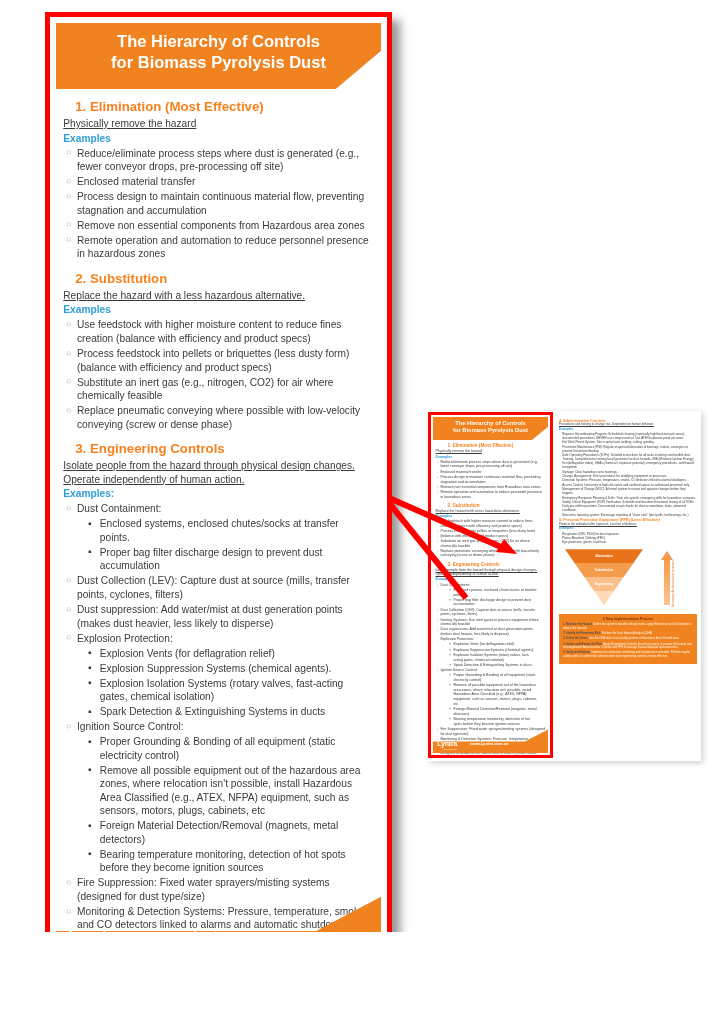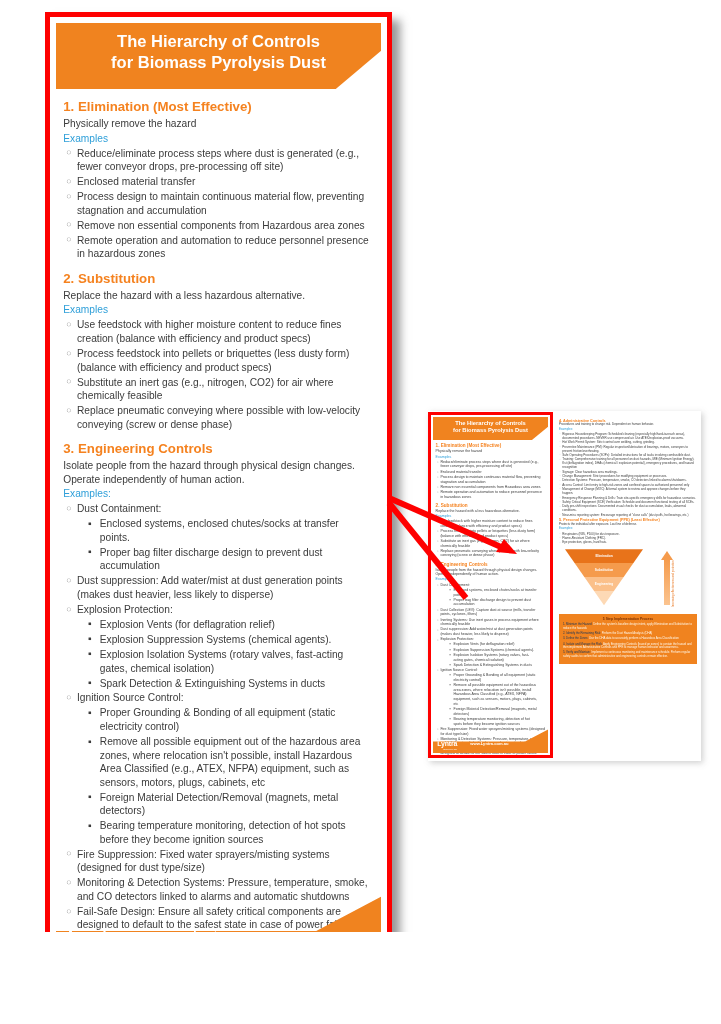--- a/index.html
+++ b/index.html
@@ -17,23 +17,23 @@
             color:#3b3b3b; }
   .poster.big  { font-size:10.2px; }
   .poster.mini { font-size:3.55px; }
 
   .p-header { margin:.55em .55em 0 .55em; background:var(--orange);
               clip-path:polygon(0 0,100% 0,100% 42%,86% 100%,0 100%);
               padding:.8em .5em 1.5em .5em; text-align:center; }
   .p-title { color:#fff; font-weight:bold; font-size:1.62em; line-height:1.3; }
 
   .p-body { padding:0 1.3em 0 1.3em; }
-  .sec-h { color:var(--orange-text); font-weight:bold; font-size:1.3em; margin:.75em 0 .22em 0; }
-  .sec-intro { line-height:1.33; margin:.1em 0; }
-  .sec-ex { color:var(--blue); font-weight:normal; margin:.12em 0 .1em 0; line-height:1.33; }
+  .sec-h { color:var(--orange-text); font-weight:bold; font-size:1.3em; margin:.75em 0 .22em 12px; }
+  .sec-intro { line-height:1.33; margin:.1em 0;text-decoration:underline; }
+  .sec-ex { color:var(--blue); font-weight:bold; margin:.12em 0 .1em 0; line-height:1.33; }
   ul.lv1 { list-style:none; padding-left:1.35em; }
   li.lv1 { position:relative; line-height:1.33; margin:.14em 0; }
   li.lv1::before { content:"○"; position:absolute; left:-1.25em; top:.08em; color:#9a9a9a; font-size:.85em; }
   ul.lv2 { list-style:none; padding-left:1.45em; }
   li.lv2 { position:relative; line-height:1.33; margin:.14em 8px; }
   li.lv2::before { content:"▪"; position:absolute; left:-1.15em; top:-.05em; color:#3b3b3b; }
   .lead { font-weight:normal; }
 
   .p-footer { position:absolute; left:.55em; right:.55em; bottom:.55em; height:6.8em;
               background:var(--orange);
@@ -116,20 +116,21 @@
             <li class="lv1">Replace pneumatic conveying where possible with low-velocity conveying (screw or dense phase)</li>
           </ul>
           <div class="sec-h">3. Engineering Controls</div>
           <div class="sec-intro">Isolate people from the hazard through physical design changes. Operate independently of human action.</div>
           <div class="sec-ex">Examples:</div>
           <ul class="lv1">
             <li class="lv1"><span class="lead">Dust Containment: </span><ul class="lv2">
                 <li class="lv2">Enclosed systems, enclosed chutes/socks at transfer points.</li>
                 <li class="lv2">Proper bag filter discharge design to prevent dust accumulation</li>
               </ul></li>
+            <li class="lv1"><span class="lead">Dust Collection (LEV): </span>Capture dust at source (mills, transfer points, cyclones, filters)</li>
             <li class="lv1"><span class="lead">Dust suppression: </span>Add water/mist at dust generation points (makes dust heavier, less likely to disperse)</li>
             <li class="lv1"><span class="lead">Explosion Protection: </span><ul class="lv2">
                 <li class="lv2">Explosion Vents (for deflagration relief)</li>
                 <li class="lv2">Explosion Suppression Systems (chemical agents).</li>
                 <li class="lv2">Explosion Isolation Systems (rotary valves, fast-acting gates, chemical isolation)</li>
                 <li class="lv2">Spark Detection &amp; Extinguishing Systems in ducts</li>
               </ul></li>
             <li class="lv1"><span class="lead">Ignition Source Control: </span><ul class="lv2">
                 <li class="lv2">Proper Grounding &amp; Bonding of all equipment (static electricity control)</li>
                 <li class="lv2">Remove all possible equipment out of the hazardous area zones, where relocation isn't possible, install Hazardous Area Classified (e.g., ATEX, NFPA) equipment, such as sensors, motors, plugs, cabinets, etc</li>

